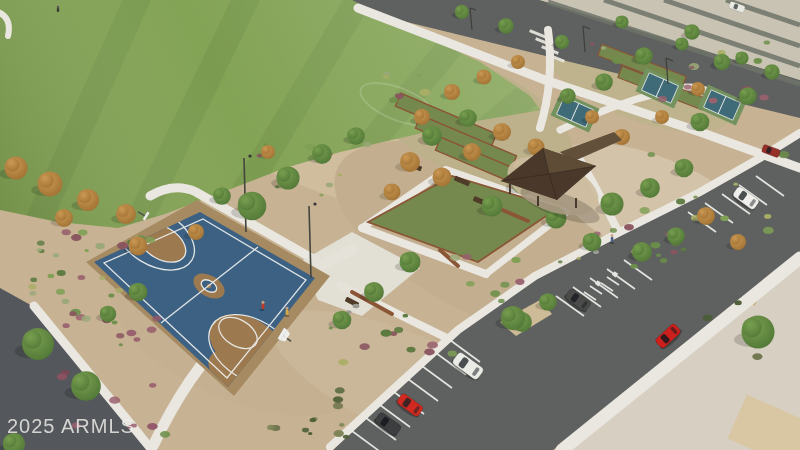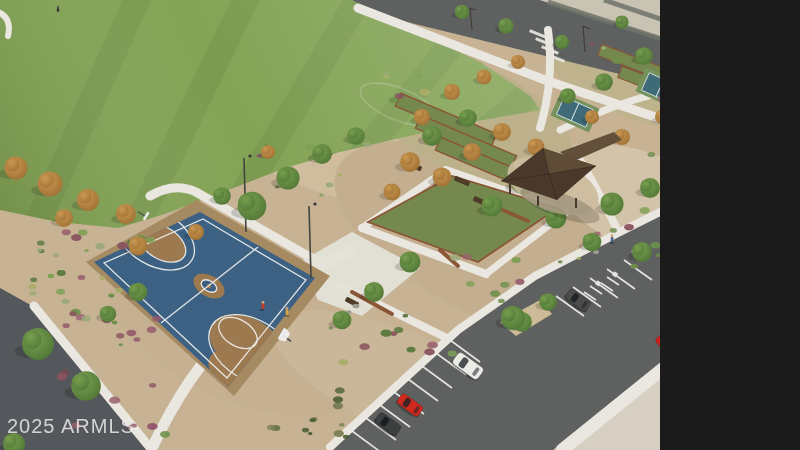--- a/index.html
+++ b/index.html
@@ -1,16 +1,16 @@
 <!DOCTYPE html>
 <html><head>
 <meta charset="utf-8">
 <style>
   html,body{margin:0;padding:0;background:#1b1b1b;}
-  .stage{position:relative;width:660px;height:450px;overflow:hidden;font-family:"Liberation Sans",sans-serif;text-align:center;}
+  .stage{position:relative;width:800px;height:450px;overflow:hidden;font-family:"Liberation Sans",sans-serif;text-align:center;}
   svg{display:block;}
   text.wm{font-family:"Liberation Sans",sans-serif;font-size:20px;letter-spacing:1px;opacity:.82;
           paint-order:stroke;stroke:#00000022;stroke-width:.6px;}
 </style>
 </head>
 <body>
 
 <div class="stage">
 <svg width="800" height="450" viewBox="0 0 800 450">
   <defs>

